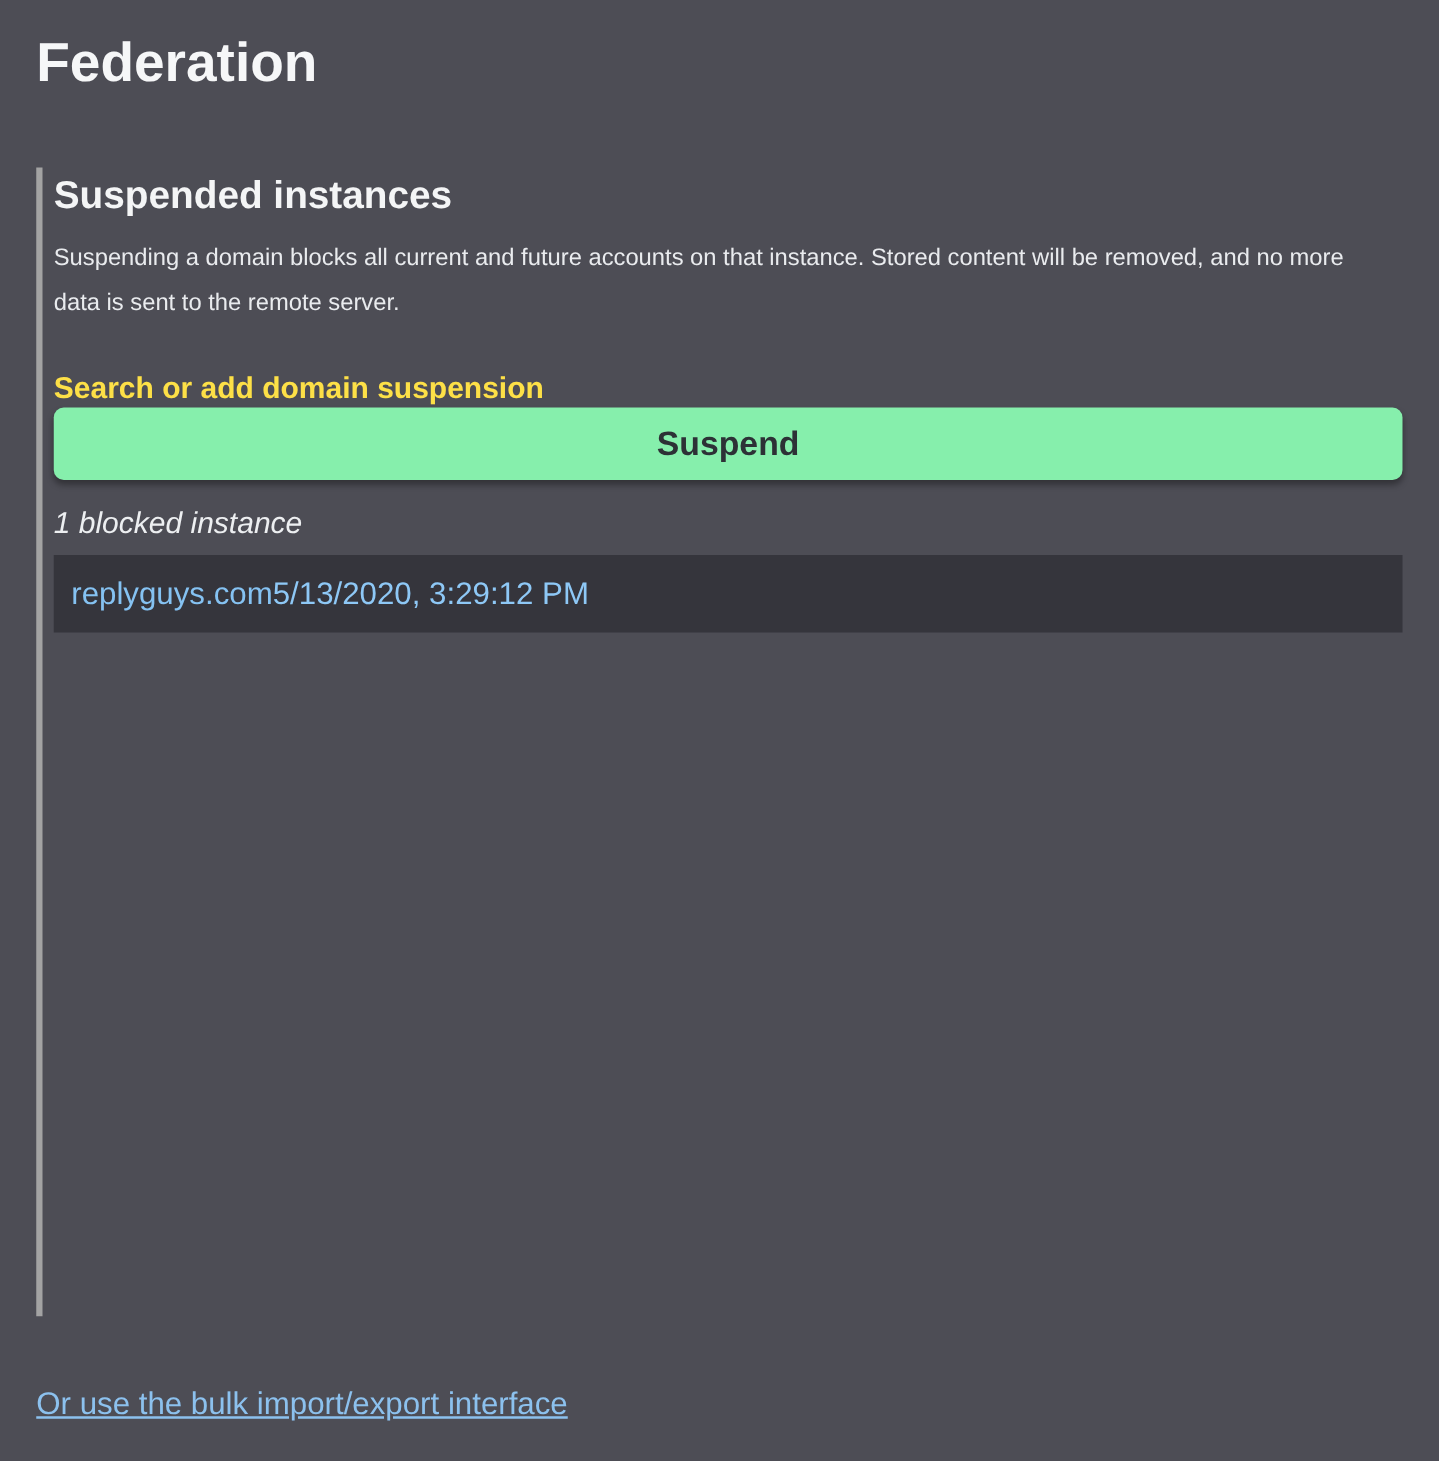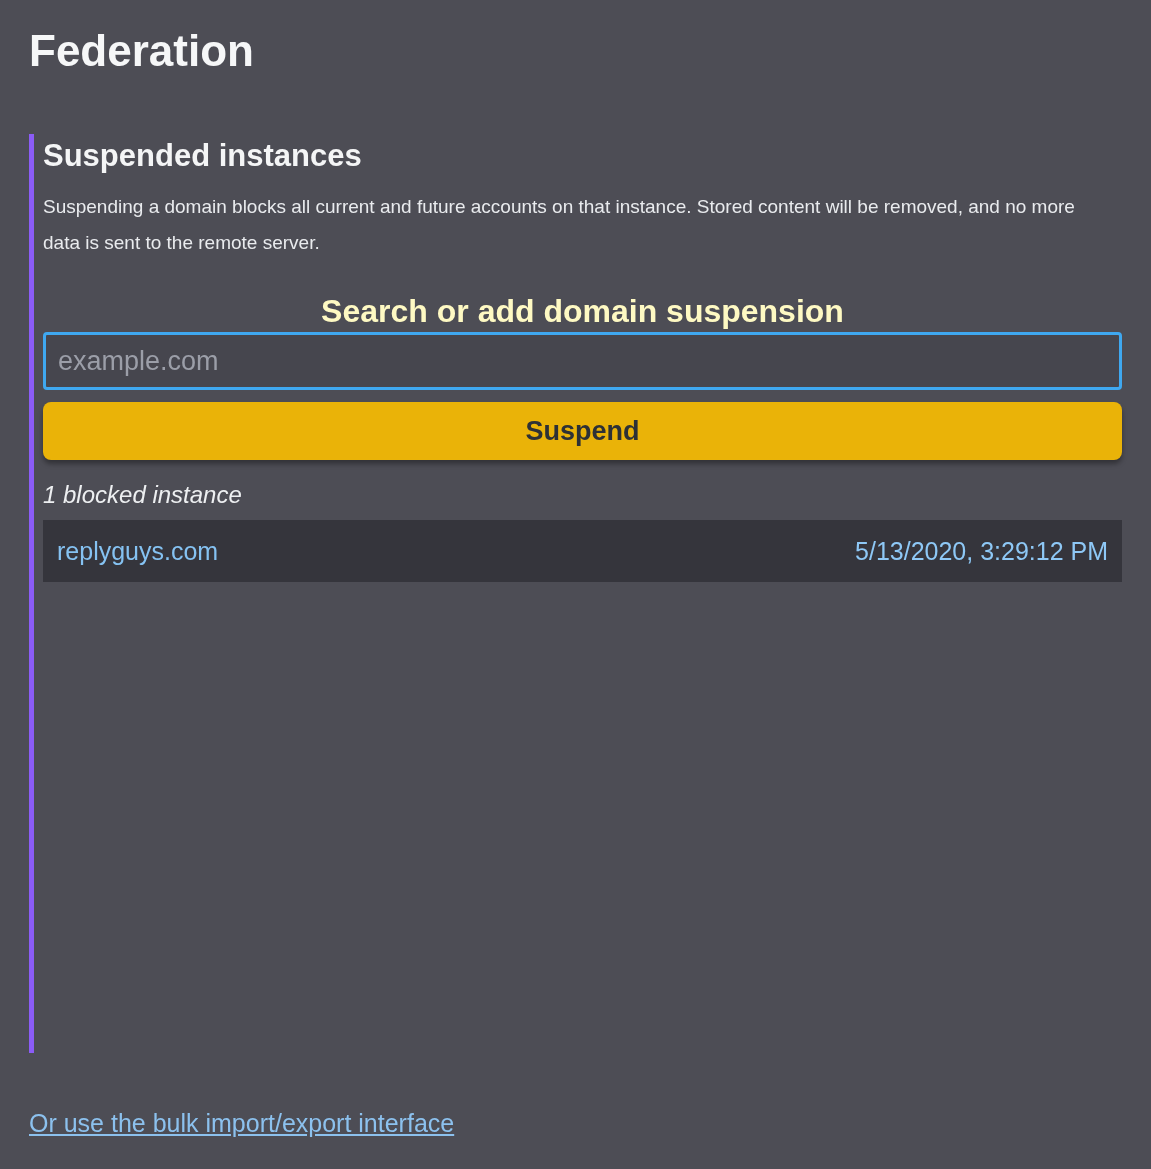--- a/index.html
+++ b/index.html
@@ -16,21 +16,21 @@
   }
   .page-title {
     margin: 30px 29px 0 29px;
     font-size: 44px;
     line-height: 42px;
     font-weight: 700;
     color: #f6f7f8;
   }
   .suspended-section {
     margin: 62px 29px 0 29px;
-    border-left: 5px solid #8b5cf6;
+    border-left: 5px solid #a3a3a3;
     padding: 2px 0 0 9px;
     min-height: 919px;
   }
   .section-heading {
     margin: 0;
     font-size: 31px;
     line-height: 40px;
     font-weight: 700;
     color: #f4f5f6;
   }
@@ -38,25 +38,24 @@
     margin: 13px 0 0 0;
     font-size: 19px;
     line-height: 36px;
     color: #e9ebee;
     max-width: 1070px;
   }
   .section-description p { margin: 0; }
   .search-label {
     display: block;
     margin-top: 35px;
-    font-size: 32px;
+    font-size: 24px;
     line-height: 30px;
     font-weight: 700;
-    color: #fef9c3;
-    text-align: center;
+    color: #fde047;
   }
   .domain-search-input {
     display: block;
     width: 100%;
     height: 58px;
     margin-top: 6px;
     padding: 0 12px;
     background: #46464e;
     border: 3px solid #3fa8f0;
     border-radius: 4px;
@@ -66,22 +65,21 @@
     outline: none;
   }
   .domain-search-input::placeholder {
     color: #9b9ea8;
     opacity: 1;
   }
   .suspend-button {
     display: block;
     width: 100%;
     height: 58px;
-    margin-top: 12px;
-    background: #eab308;
+    background: #86efac;
     border: none;
     border-radius: 8px;
     font-family: "Liberation Sans", "DejaVu Sans", sans-serif;
     font-size: 27px;
     font-weight: 700;
     color: #2d3136;
     cursor: pointer;
     box-shadow: 0 4px 5px rgba(0,0,0,0.35);
   }
   .blocked-count {
@@ -90,21 +88,20 @@
     line-height: 30px;
     color: #edeff1;
     font-style: italic;
   }
   .blocked-instance-row {
     margin-top: 10px;
     height: 62px;
     background: #35353c;
     display: flex;
     align-items: center;
-    justify-content: space-between;
     padding: 0 14px;
     cursor: pointer;
   }
   .domain-link {
     font-size: 25px;
     color: #85c2f2;
     text-decoration: none;
   }
   .suspension-timestamp {
     font-size: 25px;
@@ -129,21 +126,20 @@
 <section class="suspended-section">
 
   <h2 class="section-heading">Suspended instances</h2>
 
   <div class="section-description">
     <p>Suspending a domain blocks all current and future accounts on that instance. Stored content will be removed, and no more data is sent to the remote server.</p>
   </div>
 
   <label class="search-label">Search or add domain suspension</label>
 
-  <input class="domain-search-input" type="text" placeholder="example.com" style="">
 
   <button class="suspend-button">Suspend</button>
 
   <div class="blocked-count">1 blocked instance</div>
 
   <div class="blocked-instance-row">
     <a class="domain-link">replyguys.com</a>
     <span class="suspension-timestamp">5/13/2020, 3:29:12 PM</span>
   </div>
 

